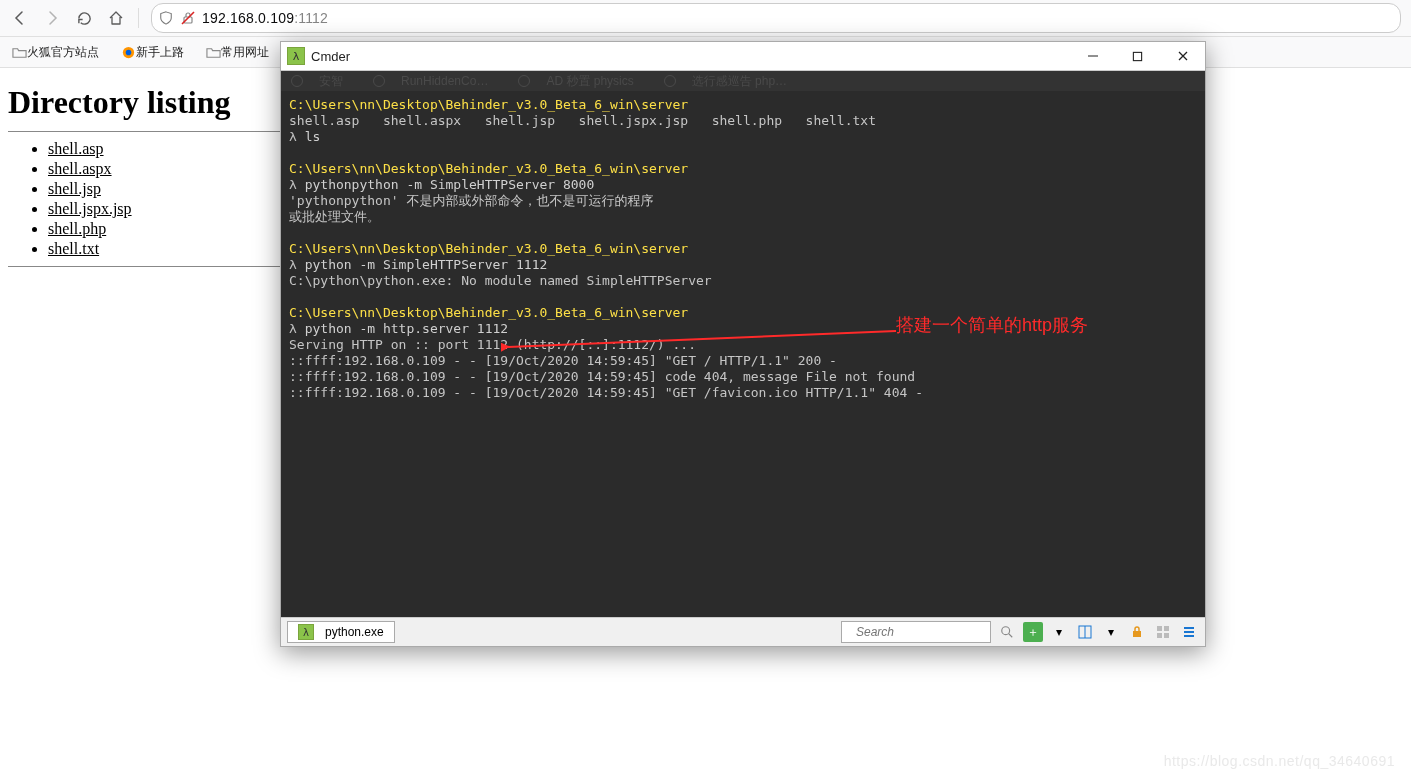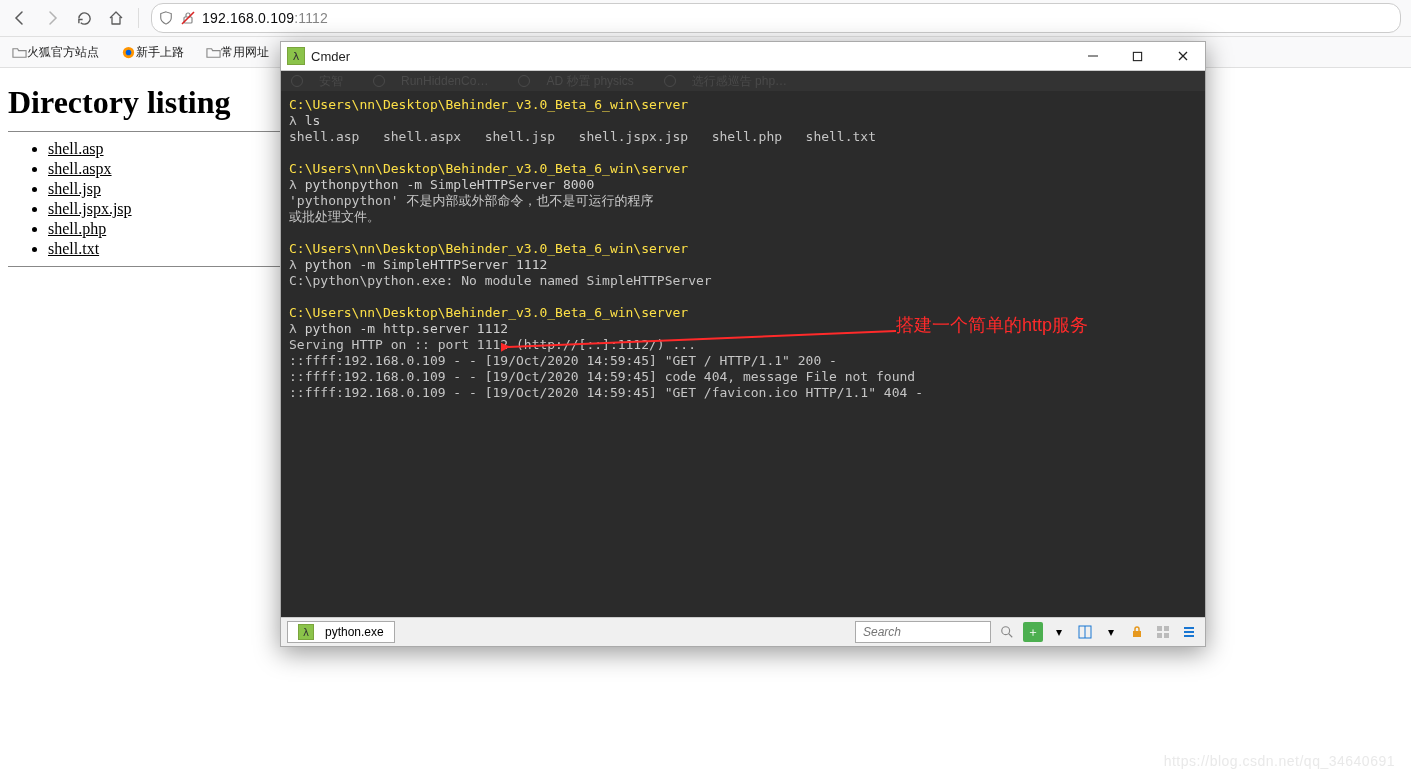--- a/index.html
+++ b/index.html
@@ -38,21 +38,21 @@
   .cmder-terminal .path{color:#fde047}
   .cmder-terminal .lambda{color:#c0c0c0}
   .cmder-terminal .cmd{color:#d0d0d0}
   .cmder-terminal .out{color:#c5c5c5}
   .cmder-terminal .line{white-space:pre}
   .annotation{position:absolute;color:#ff2a2a;font-family:"Microsoft YaHei",Arial;font-size:18px;font-weight:500}
   .arrow-svg{position:absolute;pointer-events:none}
   .cmder-status{height:28px;background:#f0f0f0;border-top:1px solid #ccc;display:flex;align-items:center;padding:0 6px;gap:6px}
   .cmder-tab{display:flex;align-items:center;gap:5px;background:#fff;border:1px solid #aaa;padding:2px 10px;font-size:12px}
   .status-spacer{flex:1}
-  .status-search{width:120px;height:18px;border:1px solid #aaa;font-size:12px;padding:1px 7px;font-style:italic;color:#888;background:#fff}
+  .status-search{width:120px;height:18px;border:1px solid #aaa;font-size:12px;padding:1px 14px;font-style:italic;color:#888;background:#fff}
   .status-ico{width:18px;height:18px;display:flex;align-items:center;justify-content:center;font-size:12px;border:1px solid transparent}
   .status-ico.green{background:#4CAF50;color:#fff;border-radius:2px}
   .status-ico.blue{color:#1976d2}
   .status-ico.orange{color:#e6981e}
   .watermark{position:absolute;right:16px;bottom:6px;color:#e9e9e9;font-size:14px;letter-spacing:.5px}
   svg{display:block}
 </style>
 </head>
 <body>
 
@@ -177,22 +177,22 @@
         <span class="cmder-ghost-ico"></span>
         <span>AD 秒置  physics</span>
       </div>
       <div class="cmder-ghost-tab">
         <span class="cmder-ghost-ico"></span>
         <span>选行感巡告  php…</span>
       </div>
     </div>
   <div class="cmder-terminal" id="terminal">
       <div class="line"><span class="path">C:\Users\nn\Desktop\Behinder_v3.0_Beta_6_win\server</span></div>
+      <div class="line"><span class="out">shell.asp   shell.aspx   shell.jsp   shell.jspx.jsp   shell.php   shell.txt</span></div>
       <div class="line"><span class="lambda">λ </span><span class="cmd">ls</span></div>
-      <div class="line"><span class="out">shell.asp   shell.aspx   shell.jsp   shell.jspx.jsp   shell.php   shell.txt</span></div>
       <div class="line">&nbsp;</div>
       <div class="line"><span class="path">C:\Users\nn\Desktop\Behinder_v3.0_Beta_6_win\server</span></div>
       <div class="line"><span class="lambda">λ </span><span class="cmd">pythonpython -m SimpleHTTPServer 8000</span></div>
       <div class="line"><span class="out">'pythonpython' 不是内部或外部命令，也不是可运行的程序</span></div>
       <div class="line"><span class="out">或批处理文件。</span></div>
       <div class="line">&nbsp;</div>
       <div class="line"><span class="path">C:\Users\nn\Desktop\Behinder_v3.0_Beta_6_win\server</span></div>
       <div class="line"><span class="lambda">λ </span><span class="cmd">python -m SimpleHTTPServer 1112</span></div>
       <div class="line"><span class="out">C:\python\python.exe: No module named SimpleHTTPServer</span></div>
       <div class="line">&nbsp;</div>

